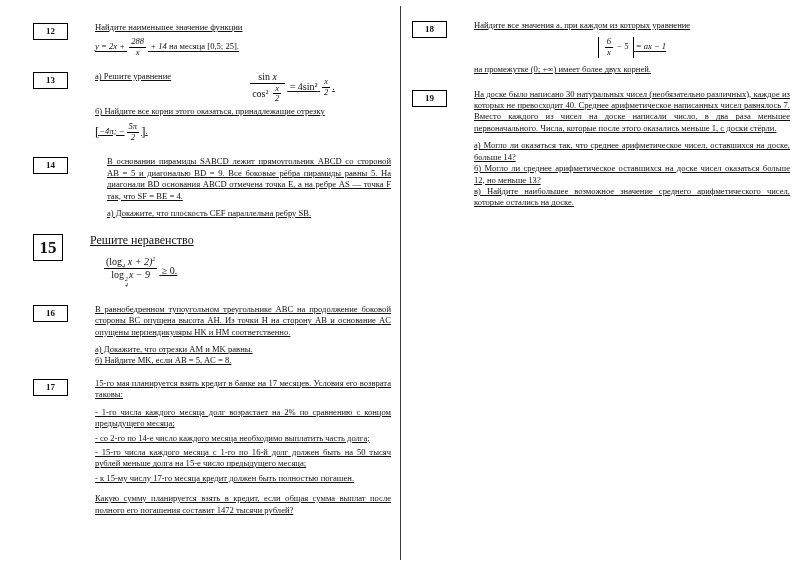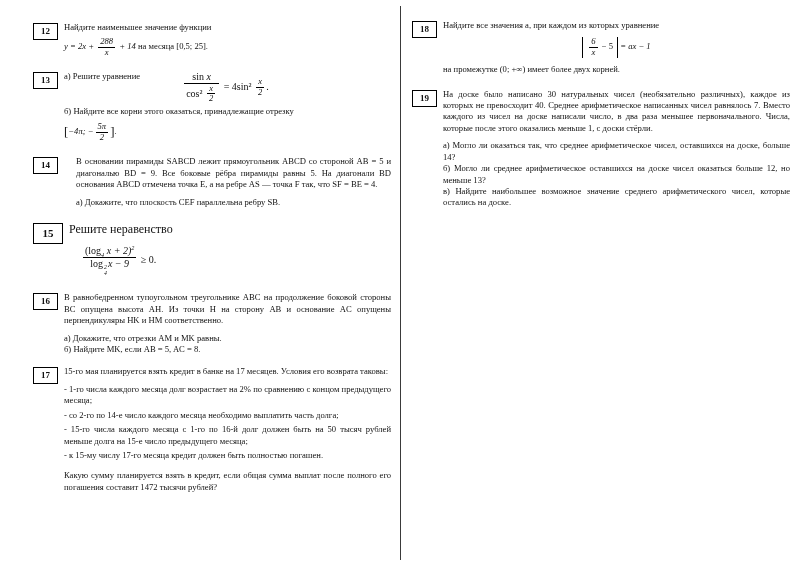--- a/index.html
+++ b/index.html
@@ -9,23 +9,23 @@
     font-family:"Liberation Serif", serif; color:#111; overflow:hidden;
   }
   .divider { position:absolute; left:400px; top:6px; height:554px; width:1px; background:#3a3a3a; }
   .col { position:absolute; }
   .col-left  { left:33px;  top:22px; width:358px; }
   .col-right { left:412px; top:20px; width:378px; }
 
   .problem { display:flex; align-items:flex-start; }
   .numbox {
     border:1px solid #000; font-weight:700; font-size:9px; line-height:1;
-    padding:3px 0; min-width:25px; text-align:center; flex-shrink:0; margin-top:1px;
+    padding:3px 12px; min-width:25px; text-align:center; flex-shrink:0; margin-top:1px;
   }
-  .pbody { flex:1; margin-left:6px; font-size:8.6px; line-height:1.33; text-align:justify; }
+  .pbody { flex:1; margin-left:27px; font-size:8.6px; line-height:1.33; text-align:justify;text-decoration:underline; }
   .line { } .gap6 { height:6px; }
 
   .formula { margin:4px 0; font-style:italic; text-align:left; }
   .rm { font-style:normal; }
   .frac { display:inline-block; vertical-align:middle; text-align:center; margin:0 2px; }
   .fn { display:block; border-bottom:1px solid #000; padding:0 2px; line-height:1.15; }
   .fd { display:block; padding:0 2px; line-height:1.15; }
   .sfrac { font-size:0.85em; }
   sup, sub { font-size:0.62em; line-height:0; }
   .supsub { display:inline-flex; flex-direction:column; align-items:center;
@@ -34,25 +34,25 @@
          padding:0 4px; vertical-align:middle; }
   .bigbr { font-size:1.5em; font-style:normal; vertical-align:middle; line-height:1; }
 
   .p12 { margin-bottom:9px; }
   .p13 { margin-bottom:10px; }
   .p14 { margin-bottom:14px;gap:12px; }
   .p15 { margin-bottom:14px; }
   .p16 { margin-bottom:11px; }
   .p18 { margin-bottom:13px; }
 
-  .row13 { display:flex; align-items:flex-start; }
+  .row13 { display:flex; align-items:flex-start;gap:35px; }
   .eq13 { margin:0 0 2px 42px; font-size:10px; }
   .center18 { text-align:center; margin:6px 0; }
 
-  .p15 .numbox { min-width:30px; font-size:11px; padding:4px 2px; }
+  .p15 .numbox { min-width:30px; font-size:17px; padding:4px 2px; }
   .p15 .pbody  { font-size:12px; }
   .p15 .formula{ font-size:10px; margin:7px 0 2px 12px; }
 
   .items .line { margin-bottom:3px; }
 </style>
 </head>
 <body>
 
 <div class="page">
   <div class="divider"></div>

